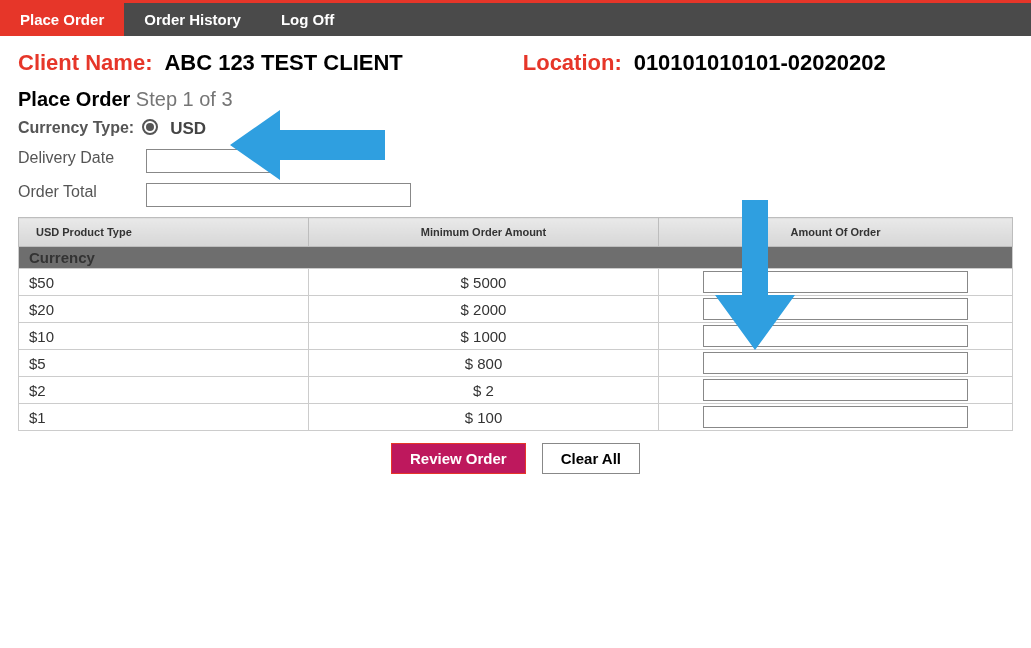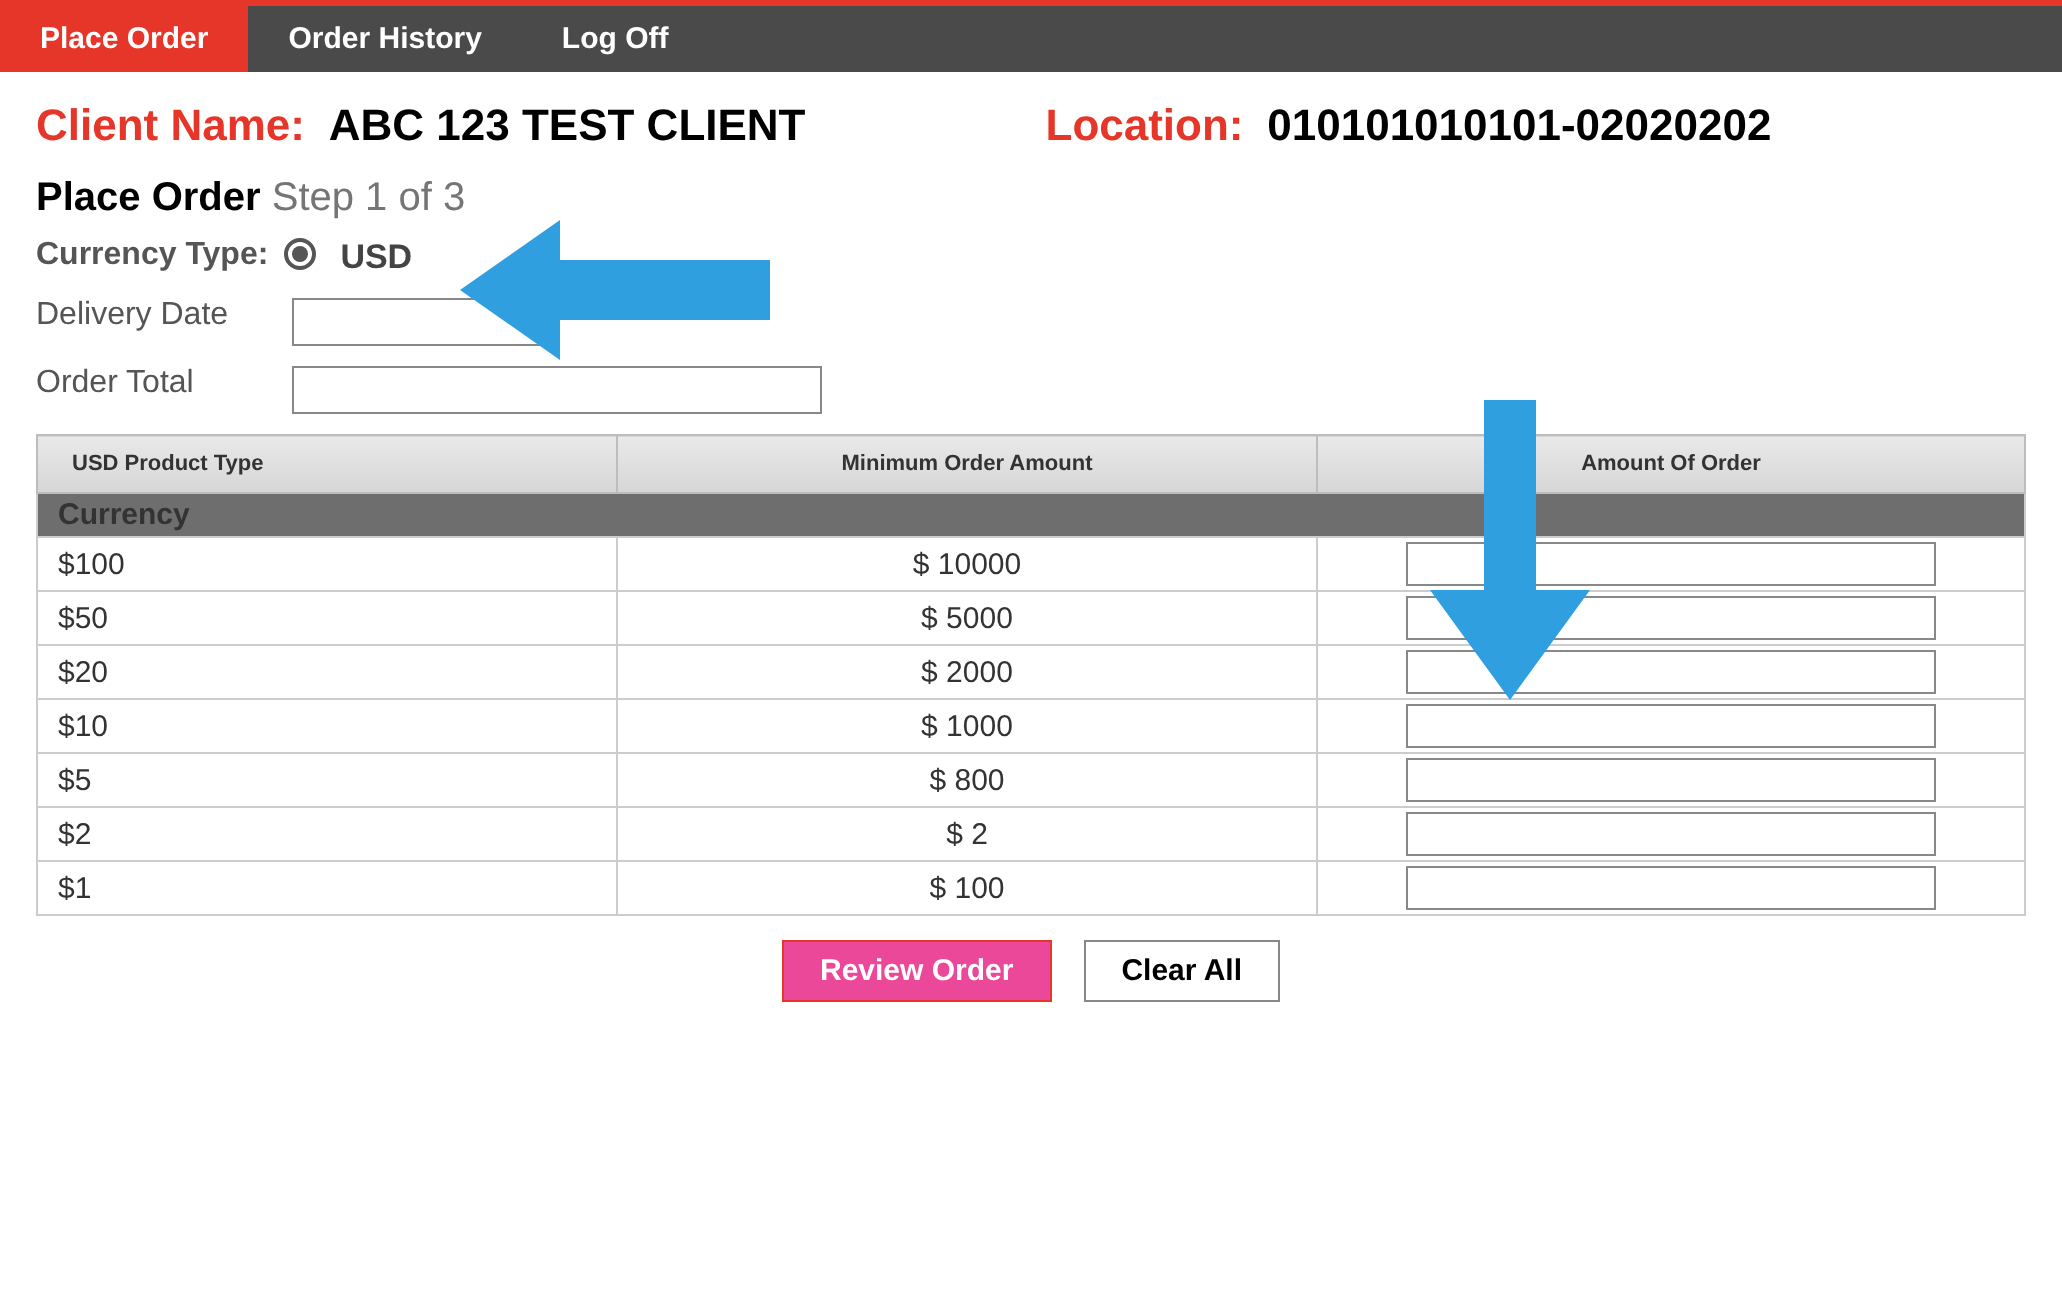--- a/index.html
+++ b/index.html
@@ -114,21 +114,21 @@
   }
   .btn {
     padding:6px 18px;
     font-weight:bold;
     font-size:15px;
     border:1px solid #888;
     background:#fff;
     cursor:pointer;
   }
   .btn.primary {
-    background:#ec4899;
+    background:#be185d;
     color:#fff;
     border-color:#e63629;
   }
   .arrow {
     position:absolute;
     pointer-events:none;
   }
 </style>
 </head>
 <body>
@@ -181,25 +181,20 @@
         <th style="width:290px">USD Product Type</th>
         <th class="center" style="width:350px">Minimum Order Amount</th>
         <th class="center">Amount Of Order</th>
       </tr>
     </thead>
     <tbody id="tbody">
       <tr class="section">
           <td colspan="3">Currency</td>
         </tr>
 
-    <tr>
-          <td>$100</td>
-          <td class="center">$ 10000</td>
-          <td class="center amount"><input style=""></td>
-        </tr>
         <tr>
           <td>$50</td>
           <td class="center">$ 5000</td>
           <td class="center amount"><input style=""></td>
         </tr>
         <tr>
           <td>$20</td>
           <td class="center">$ 2000</td>
           <td class="center amount"><input style=""></td>
         </tr>

